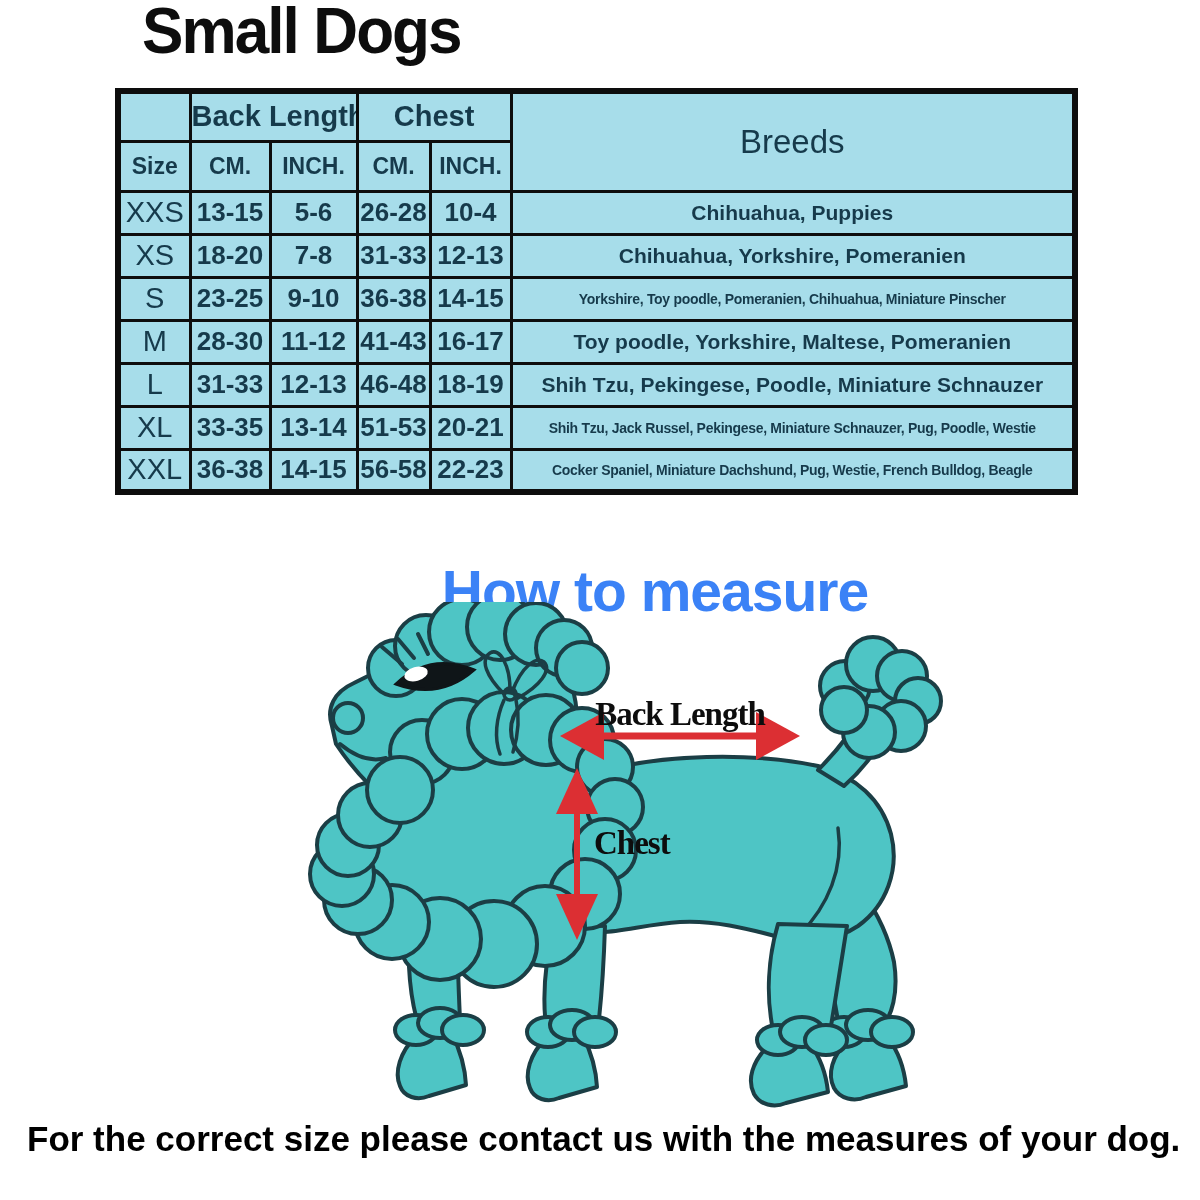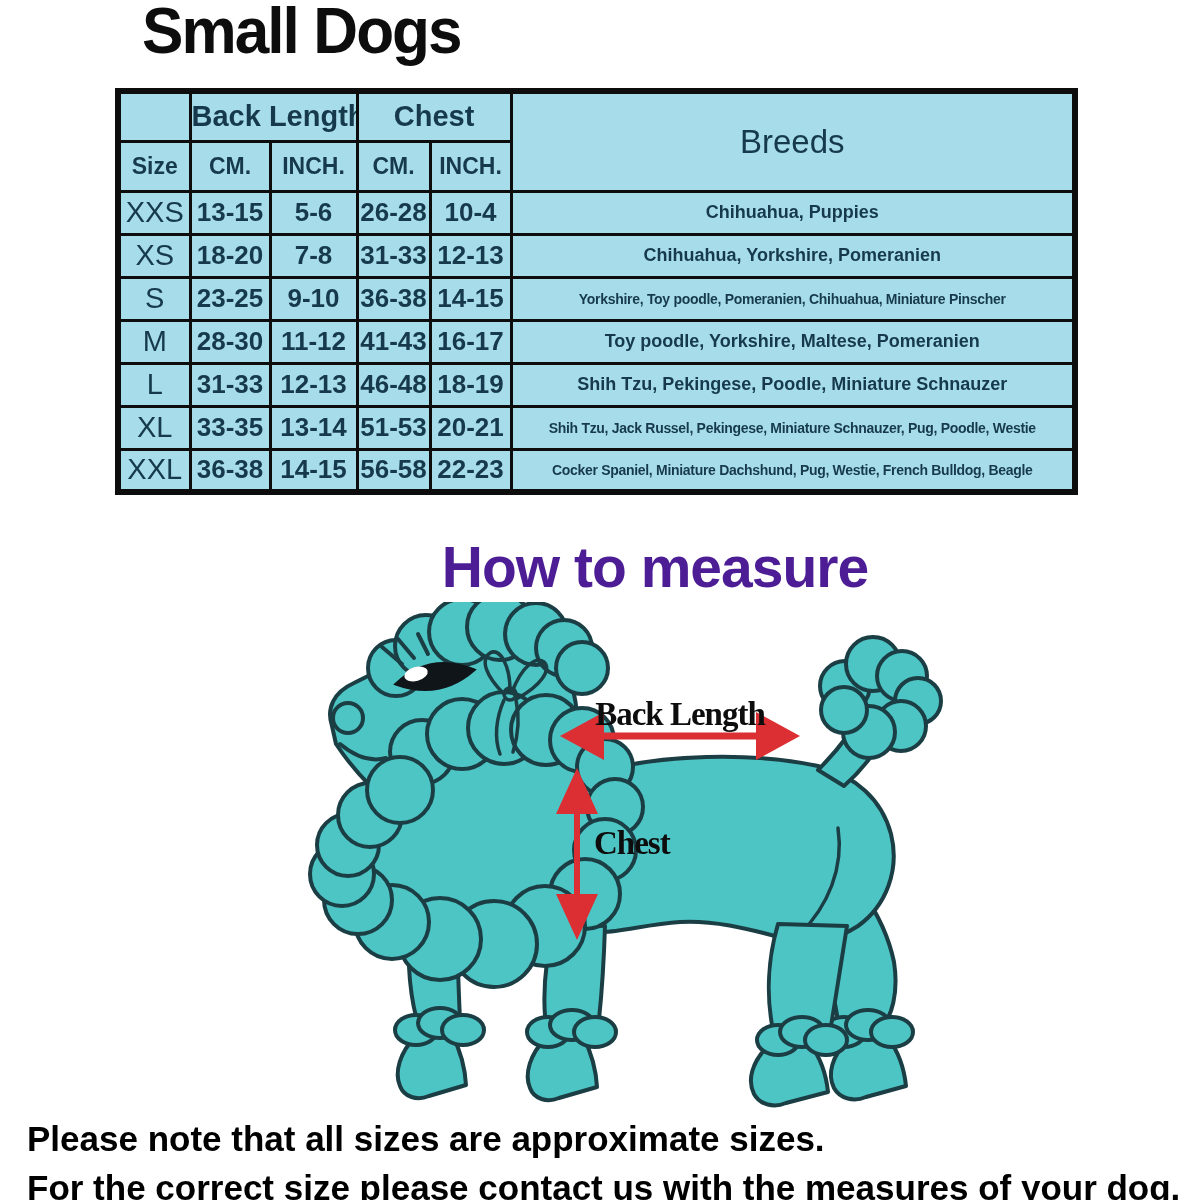--- a/index.html
+++ b/index.html
@@ -14,25 +14,25 @@
       border:6px solid #0d0d0d}
   table.size-chart th,table.size-chart td{border:3px solid #0d0d0d;padding:0;text-align:center;
       color:#163a4b;overflow:hidden;white-space:nowrap}
   thead tr{height:50px}
   tbody tr{height:43px}
   .ghdr{font-size:29px;font-weight:700}
   .breeds-hdr{font-size:33px;font-weight:400}
   .redtxt{color:#d83e4e;font-size:23px;font-weight:700}
   .size-cell{font-size:29px;font-weight:400}
   .num{font-size:26px;font-weight:700}
-  .breed{font-size:18px;font-weight:700;text-align:left;padding-left:6px}
+  .breed{font-size:21px;font-weight:700;text-align:left;padding-left:6px}
   .breed.long{font-size:14px;letter-spacing:-.3px}
 
-  .measure-title{position:absolute;left:255px;top:534px;width:800px;text-align:center;
-      font-size:57px;font-weight:800;letter-spacing:-1px;color:#4c1d95;white-space:nowrap}
+  .measure-title{position:absolute;left:255px;top:558px;width:800px;text-align:center;
+      font-size:57px;font-weight:800;letter-spacing:-1px;color:#3b82f6;white-space:nowrap}
 
   .dog-box{position:absolute;left:300px;top:602px;width:650px;height:510px}
 
   .footer{position:absolute;left:27px;top:1114px;font-size:35px;font-weight:600;
       color:#000;line-height:49px;white-space:nowrap}
 
   
   .f{fill:#4ec5c5;stroke:#1b3e45;stroke-width:4;stroke-linejoin:round}
   .fo{fill:#4ec5c5}
   .ln{fill:none;stroke:#1b3e45;stroke-width:4;stroke-linecap:round}
@@ -251,15 +251,14 @@
   <g>
     <line class="arlnv" x1="277" y1="205" x2="277" y2="298"></line>
     <polygon class="ar" points="277,166 256,212 298,212"></polygon>
     <polygon class="ar" points="277,338 256,292 298,292"></polygon>
     <text class="dlabel" x="294" y="252" text-anchor="start">Chest</text>
   </g>
 </svg>
 </div>
 
 <div class="footer">
-  <div>Please note that all sizes are approximate sizes.</div>
   <div>For the correct size please contact us with the measures of your dog.</div>
 </div>
 
 </body></html>

